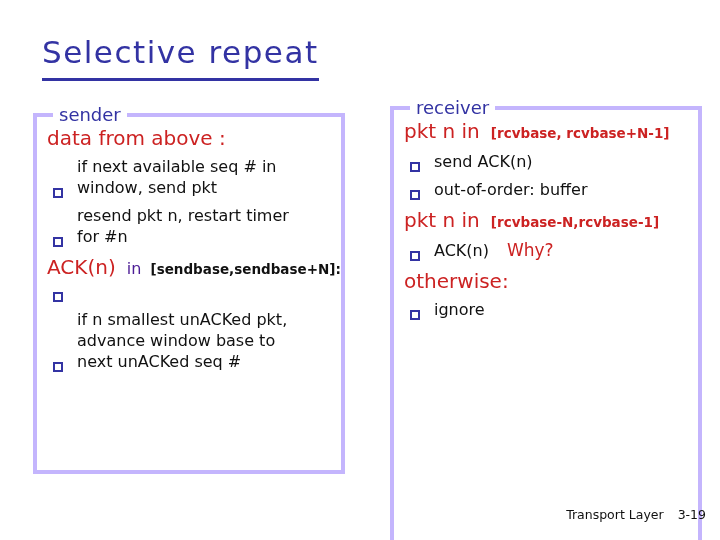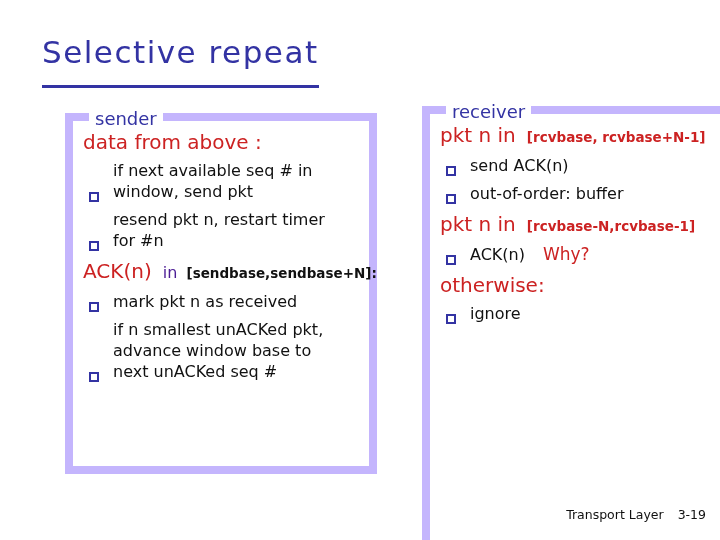--- a/index.html
+++ b/index.html
@@ -9,27 +9,26 @@
     background:#ffffff;
     font-family:"DejaVu Sans","Liberation Sans",sans-serif;
     color:#111111;
     overflow:hidden;
   }
   .title {
     position:absolute; left:42px; top:34px;
     font-size:31px; letter-spacing:1.5px;
     color:#3333a3;
     border-bottom:3px solid #3333a3;
-    padding-bottom:15px;
+    padding-bottom:8px;
   }
   .panel {
     position:absolute;
-    border:8px solid #c4b5fd;
+    border:4px solid #c4b5fd;
     background:#ffffff;
-    margin-left:32px;
   }
   .panel-sender  { left:33px;  top:113px; width:312px; height:361px; }
   .panel-receiver{ left:390px; top:106px; width:312px; height:460px; }
   .panel-label {
     position:absolute; top:-13px; left:16px;
     background:#ffffff; padding:0 6px;
     color:#3333a3; font-size:18px; line-height:22px;
   }
   .panel-inner { padding:8px 21px 0 10px; }
   .h-red {
@@ -91,21 +90,20 @@
     </div>
 
     <div class="h-mixed">
       <span class="big-red">ACK(n)</span>
       <span class="mid-black">in</span>
       <span class="bracket-black">[sendbase,sendbase+N]:</span>
     </div>
 
     <div class="bullet">
       <span class="sq"></span>
-      <span class="bt">mark pkt n as received</span>
     </div>
 
     <div class="bullet">
       <span class="sq"></span>
       <span class="bt">if n smallest unACKed pkt,
 advance window base to
 next unACKed seq #</span>
     </div>
   </div>
 </div>

